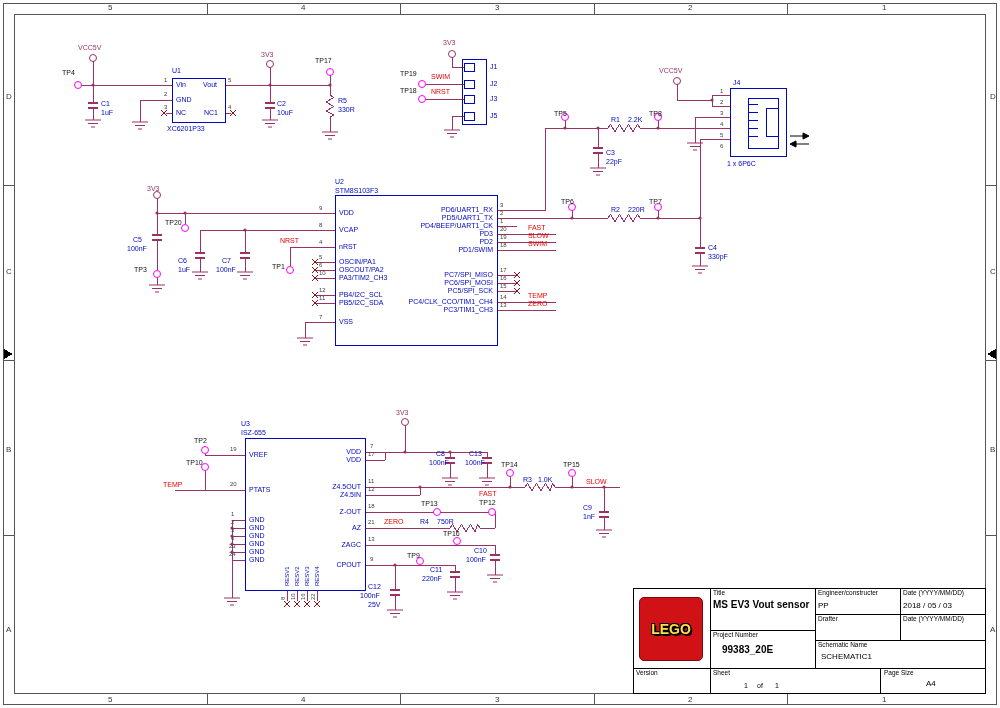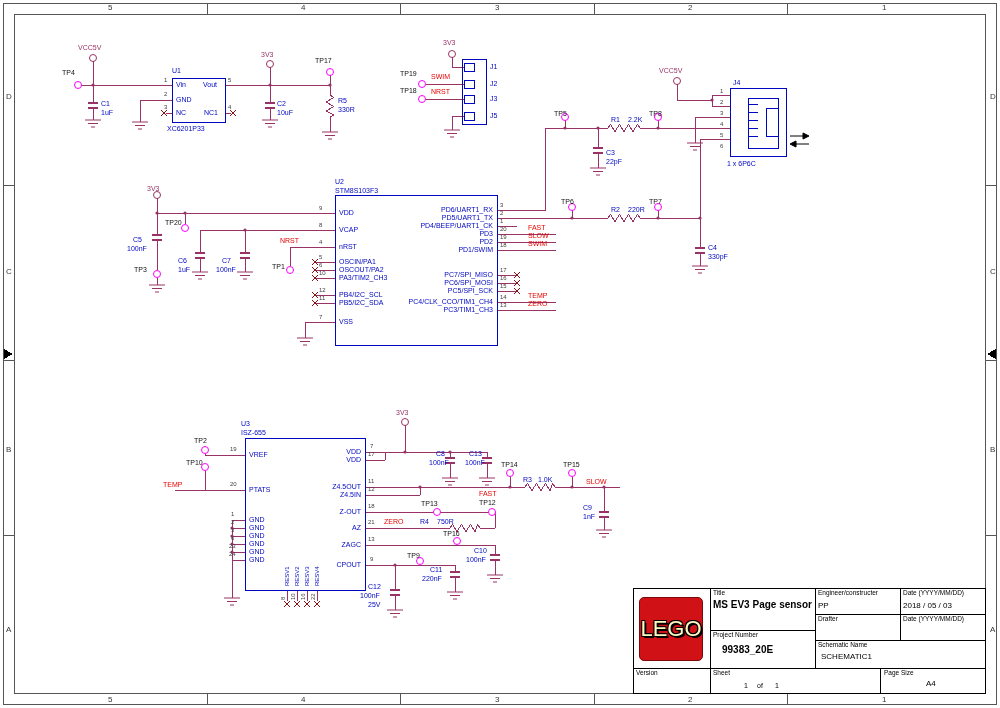--- a/index.html
+++ b/index.html
@@ -14,21 +14,21 @@
   .pw{color:#993366}
   .rt56{width:56px;text-align:right}
   .rt92{width:92px;text-align:right}
   .s6{font-size:6px}
   .r90{transform:rotate(-90deg);transform-origin:0 0}
   .tb6{font-size:6.5px;color:#000}
   .tb7{font-size:7px;color:#000}
   .tb8{font-size:8px;color:#000}
   .tb10b{font-size:10px;font-weight:bold;color:#000}
   #lego{position:absolute;left:639px;top:597px;width:64px;height:64px;background:#d01216;border:1px solid #7a0a0a;border-radius:5px;display:flex;align-items:center;justify-content:center}
-  #lego span{color:#fef9c3;font-weight:normal;font-size:22px;letter-spacing:0;text-shadow:-1px -1px 0 #000,1px -1px 0 #000,-1px 1px 0 #000,1px 1px 0 #000,2px 2px 0 #000}
+  #lego span{color:#fde047;font-weight:bold;font-size:14px;letter-spacing:0;text-shadow:-1px -1px 0 #000,1px -1px 0 #000,-1px 1px 0 #000,1px 1px 0 #000,2px 2px 0 #000}
 </style>
 </head>
 <body>
 
 <svg width="1000" height="708">
   <defs>
     <g id="G">
         <path d="M-8,0 H8 M-5,3.5 H5 M-2,7 H2" stroke="#993366" fill="none" stroke-width="1"></path>
       </g>
   </defs>
@@ -373,21 +373,21 @@
 <span class="t bl" style="left:430px;top:566px">C11</span>
 <span class="t bl" style="left:422px;top:575px">220nF</span>
 <span class="t bl" style="left:368px;top:583px">C12</span>
 <span class="t bl" style="left:360px;top:592px">100nF</span>
 <span class="t bl" style="left:368px;top:601px">25V</span>
 
 <div id="lego">
     <span>LEGO</span>
   </div>
 <span class="t tb6" style="left:713px;top:590px">Title</span>
-<span class="t tb10b" style="left:713px;top:600px">MS EV3 Page sensor</span>
+<span class="t tb10b" style="left:713px;top:600px">MS EV3 Vout sensor</span>
 <span class="t tb6" style="left:818px;top:590px">Engineer/constructer</span>
 <span class="t tb8" style="left:818px;top:602px">PP</span>
 <span class="t tb6" style="left:903px;top:590px">Date (YYYY/MM/DD)</span>
 <span class="t tb8" style="left:903px;top:602px">2018 / 05 / 03</span>
 <span class="t tb6" style="left:818px;top:616px">Drafter</span>
 <span class="t tb6" style="left:903px;top:616px">Date (YYYY/MM/DD)</span>
 <span class="t tb6" style="left:713px;top:632px">Project Number</span>
 <span class="t tb10b" style="left:722px;top:645px">99383_20E</span>
 <span class="t tb6" style="left:818px;top:642px">Schematic Name</span>
 <span class="t tb8" style="left:821px;top:653px">SCHEMATIC1</span>

